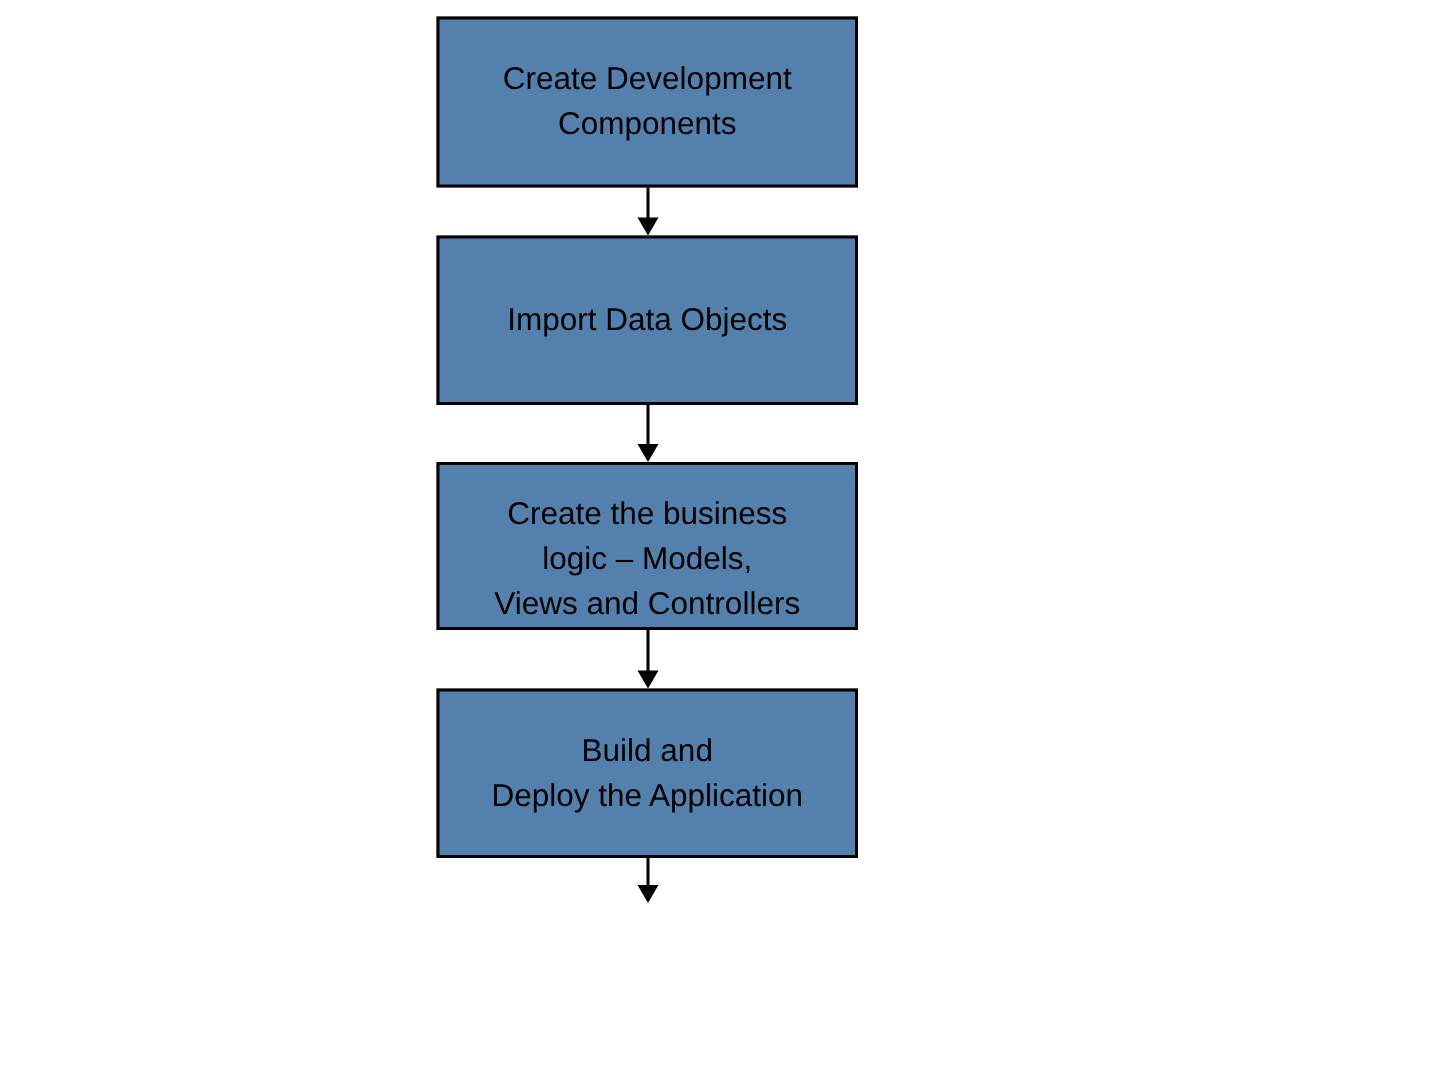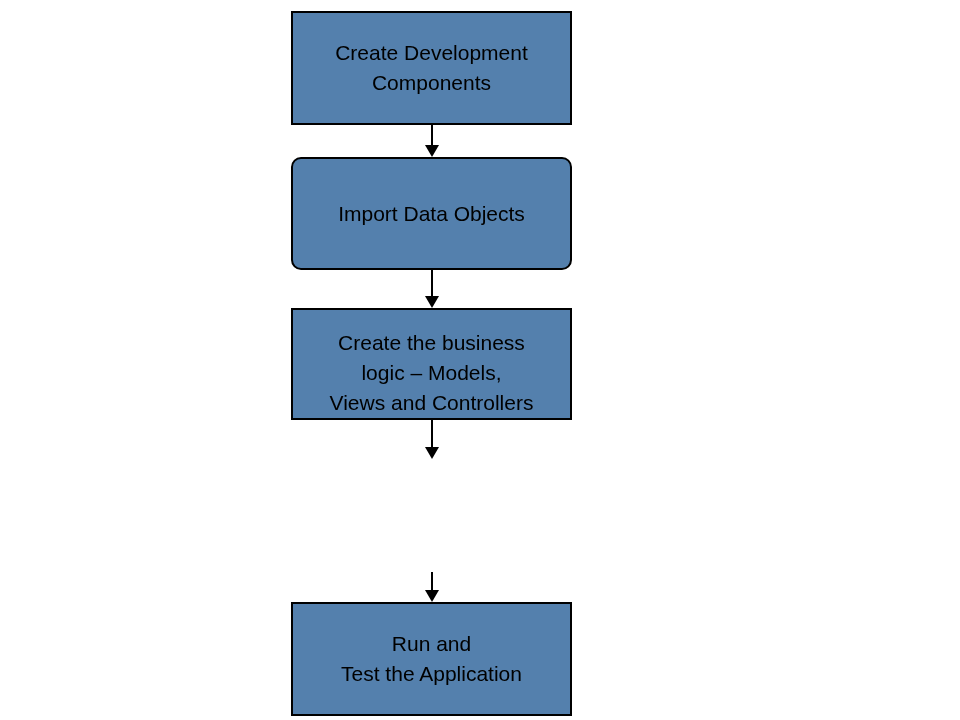--- a/index.html
+++ b/index.html
@@ -77,44 +77,44 @@
   <div class="flow-box box-1" style="background: rgb(84, 128, 173); border-color: rgb(0, 0, 0); color: rgb(0, 0, 0);">
     <span>Create Development
 Components</span>
   </div>
 
   <div class="connector conn-1">
     <div class="shaft" style="background: rgb(0, 0, 0);"></div>
     <div class="head" style="border-top-color: rgb(0, 0, 0);"></div>
   </div>
 
-  <div class="flow-box box-2" style="background: rgb(84, 128, 173); border-color: rgb(0, 0, 0); color: rgb(0, 0, 0); border-radius: 10px;">
+  <div class="flow-box box-2" style="background: rgb(84, 128, 173); border-color: rgb(0, 0, 0); color: rgb(0, 0, 0);">
     <span>Import Data Objects</span>
   </div>
 
   <div class="connector conn-2">
     <div class="shaft" style="background: rgb(0, 0, 0);"></div>
     <div class="head" style="border-top-color: rgb(0, 0, 0);"></div>
   </div>
 
   <div class="flow-box box-3" style="background: rgb(84, 128, 173); border-color: rgb(0, 0, 0); color: rgb(0, 0, 0);">
     <span>Create the business
 logic – Models,
 Views and Controllers</span>
   </div>
 
   <div class="connector conn-3">
     <div class="shaft" style="background: rgb(0, 0, 0);"></div>
     <div class="head" style="border-top-color: rgb(0, 0, 0);"></div>
   </div>
 
+  <div class="flow-box box-4" style="background: rgb(84, 128, 173); border-color: rgb(0, 0, 0); color: rgb(0, 0, 0);">
+    <span>Build and
+Deploy the Application</span>
+  </div>
 
   <div class="connector conn-4">
     <div class="shaft" style="background: rgb(0, 0, 0);"></div>
     <div class="head" style="border-top-color: rgb(0, 0, 0);"></div>
   </div>
 
-  <div class="flow-box box-5" style="background: rgb(84, 128, 173); border-color: rgb(0, 0, 0); color: rgb(0, 0, 0);">
-    <span>Run and
-Test the Application</span>
-  </div>
 
 </div>
 
 </body></html>

